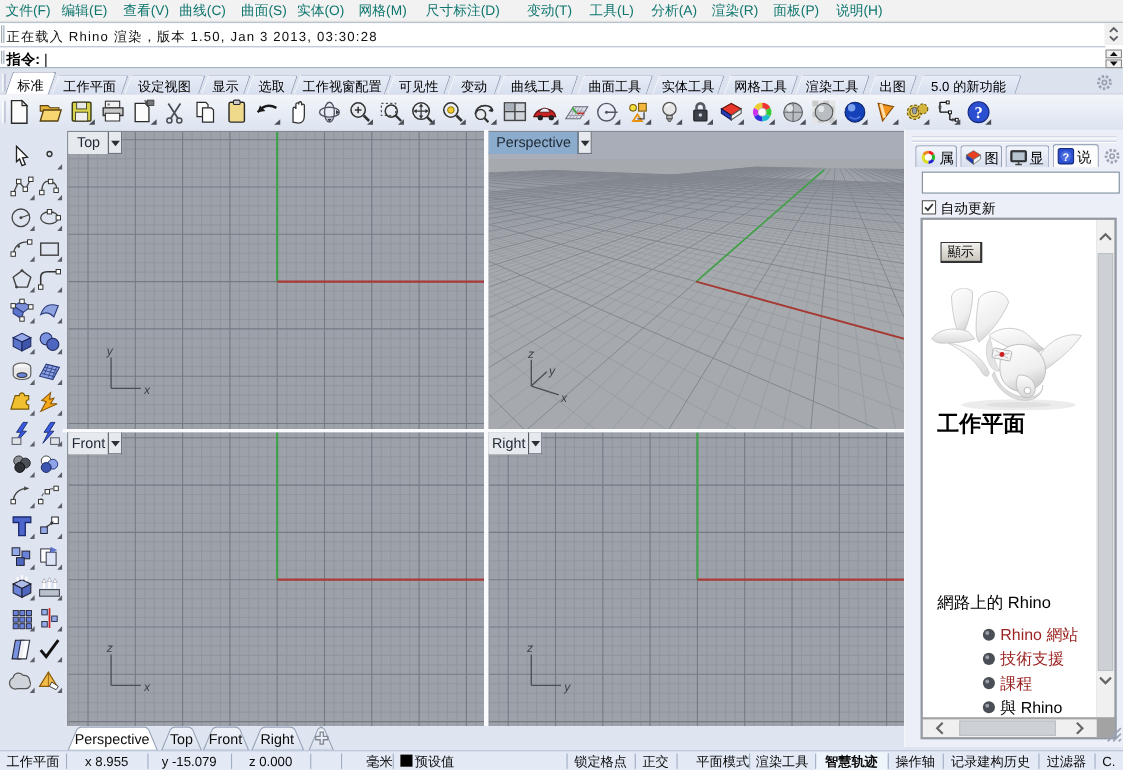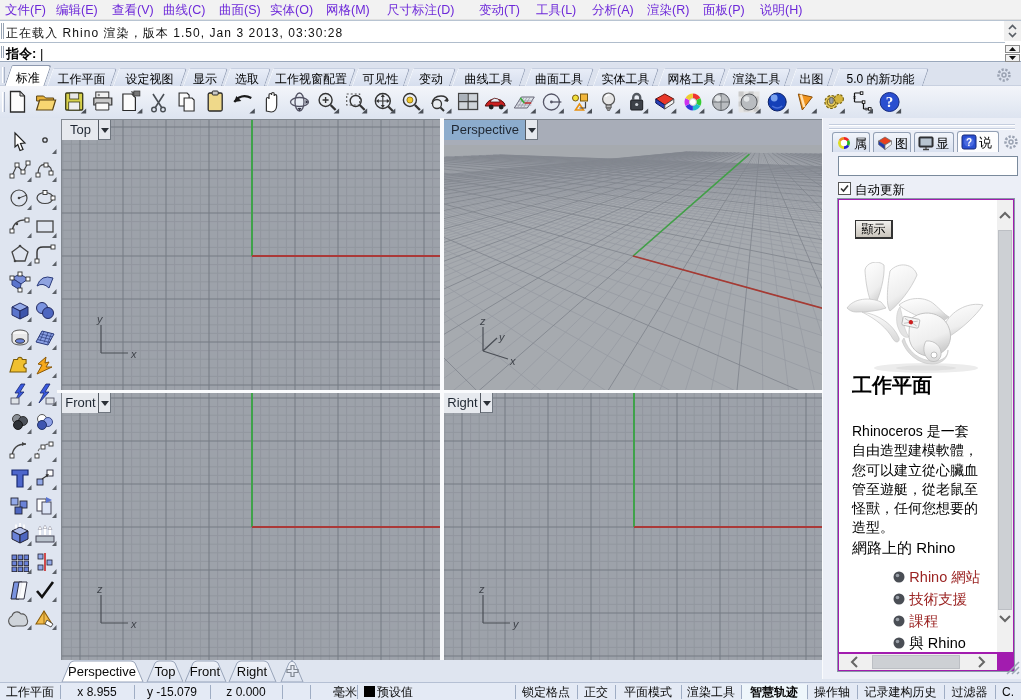--- a/index.html
+++ b/index.html
@@ -1,18 +1,18 @@
 <!DOCTYPE html>
 <html><head><meta charset="utf-8"><style>
 *{margin:0;padding:0;box-sizing:border-box}
 html,body{width:1021px;height:700px;overflow:hidden}
 body{font-family:"Liberation Sans",sans-serif;background:#dfe5f0;position:relative;font-size:12px}
 .abs{position:absolute}
 #menubar{left:0;top:0;width:1021px;height:20px;background:#f2f2f2;border-bottom:1px solid #e0e0e0}
-#menubar span{font-size:12.5px;color:#6d28d9}
+#menubar span{font-size:12.5px;color:#0f766e}
 #cmdarea{left:0;top:20px;width:1021px;height:42px;background:#fff;border-top:1px solid #b8c4d2;border-bottom:1px solid #9aa8bc}
 #cmdhist{left:6px;top:25px;font-size:12px;color:#101010;letter-spacing:1.05px}
 #cmdscroll{left:1004px;top:21px;width:17px;height:20px;background:#f0f0f0}
 #cmdline{left:6px;top:45px;font-size:13px;font-weight:bold;color:#000}
 #cmdsep{left:0;top:42px;width:1005px;height:1px;background:#b0bdcc}
 .spinbox{left:1005px;width:15px;height:8px;background:#f2f2f2;border:1px solid #8a8a8a;line-height:0;text-align:center}
 #tabrow{left:0;top:63px;width:1021px;height:23px;background:#dce2ee;border-bottom:1px solid #c8d0e0}
 .ttab{position:absolute;top:5px;height:18px;background:linear-gradient(#e8edf7,#d6deee);border-right:1px solid #98a3b9;border-left:1px solid #f6f9fd;border-top:1px solid #c6cfe0;transform:skewX(-19deg);border-radius:2px 3px 0 0}
 .ttab>span{display:block;transform:skewX(19deg);font-size:12px;color:#000;text-align:center;padding-top:2px;white-space:nowrap}
 .ttab.act{background:#fff;top:2px;height:21px;z-index:3;border:1px solid #8e99af;border-bottom:none}
@@ -22,21 +22,21 @@
 .vp{position:absolute;outline:1px solid #828890;overflow:hidden;background:#9da2aa}
 .vptitle{position:absolute;left:0;top:0;height:20px;background:#e6e9ee;border-right:1px solid #6f767f;border-bottom:1px solid #6f767f;z-index:5}.vtlab{position:absolute;left:0;top:0;height:20px}
 .vtt{position:absolute;left:0;top:2px;font-size:13px;color:#1f2732;text-align:center}
 .vtsep{position:absolute;right:11px;top:0;width:1px;height:20px;background:#555b63}
 .vtarr{position:absolute;right:1px;top:8px;width:0;height:0;border:4px solid transparent;border-top:5px solid #2a2f36}
 #gapv{left:440px;top:118px;width:4px;height:542px;background:#fafbfd}
 #gaph{left:57px;top:390px;width:765px;height:3px;background:#fafbfd}
 #rpanel{left:822px;top:118px;width:199px;height:561px;background:#eceff7;border-left:1px solid #fafbfd}
 .ptab{position:absolute;top:0;height:20px;background:linear-gradient(#f2f5fb,#d8e0ef);border:1px solid #93a0b5;border-bottom:none;border-radius:3px 3px 0 0;font-size:13px;color:#000}
 .ptab.act{background:#fdfdfe;height:21px;z-index:2}
-#pcontent{position:absolute;left:14px;top:80px;width:178px;height:474px;background:#a21caf;border:1px solid #8a97a8}
+#pcontent{position:absolute;left:14px;top:80px;width:178px;height:474px;background:#a3a3a3;border:1px solid #8a97a8}
 #pwhite{position:absolute;left:1px;top:1px;width:158px;height:452px;background:#fff;overflow:hidden}
 .vsb{position:absolute;right:1px;top:1px;width:16px;height:452px;background:#f0f0f0}
 .hsb{position:absolute;left:1px;bottom:1px;width:158px;height:16px;background:#f0f0f0}
 #statusbar{left:0;top:682px;width:1021px;height:18px;background:#e4eaf5;border-top:1px solid #b5c0d4;font-size:12px;color:#0a0a0a}
 .sbc{position:absolute;top:1px;height:16px;text-align:center;line-height:16px;white-space:nowrap}
 .sbsep{position:absolute;top:2px;width:1px;height:14px;background:#9fadc4}
 #btabs{left:57px;top:660px;width:765px;height:22px;background:#dfe5f0}
 .link{color:#9b2423;}
 </style></head><body>
 <div id="menubar" class="abs">
@@ -700,21 +700,20 @@
 <path d="M60 76 C64 90 76 99 90 99 C99 99 104 94 104 88 C104 97 97 102 88 102 C74 102 62 91 58 79 Z" fill="#dcdcdc" stroke="#c4c4c4" stroke-width="0.6"></path>
 <path d="M82 79 C91 78 98 85 97 93 C96 100 87 102 83 96 C79 91 79 84 82 79 Z" fill="url(#rg2)" stroke="#bbb" stroke-width="0.8"></path>
 <circle cx="90" cy="93" r="3" fill="#fff" stroke="#b0b0b0" stroke-width="0.8"></circle>
 <g transform="rotate(12 68 62)">
             <rect x="58" y="56" width="17" height="9" rx="1.5" fill="#f4f4f4" stroke="#a8a8a8" stroke-width="0.7"></rect>
 <path d="M60 58 l13 5 M73 58 l-13 5" stroke="#999" stroke-width="0.5"></path>
 <circle cx="66.5" cy="60.5" r="2.2" fill="#cc1f1f"></circle>
           </g>
 </svg>
         <div style="position:absolute;left:13px;top:172px;font-size:20px;font-weight:bold;color:#000">工作平面</div>
-        <div style="position:absolute;left:13px;top:222px;width:127px;font-size:14px;line-height:19.3px;color:#000">Rhinoceros 是一套自由造型建模軟體，您可以建立從心臟血管至遊艇，從老鼠至怪獸，任何您想要的造型。</div>
         <div style="position:absolute;left:13px;top:339px;font-size:15px;font-weight:normal">網路上的 Rhino</div>
         <div style="position:absolute;left:54px;top:368px"><svg width="13" height="13" style="vertical-align:-2px">
             <circle cx="6" cy="6" r="5.5" fill="#4a4e55"></circle>
             <circle cx="4.5" cy="4.5" r="1.8" fill="#9aa0a8"></circle>
           </svg> <span class="link" style="font-size:14.5px">Rhino 網站</span></div>
         <div style="position:absolute;left:54px;top:390px"><svg width="13" height="13" style="vertical-align:-2px">
             <circle cx="6" cy="6" r="5.5" fill="#4a4e55"></circle>
             <circle cx="4.5" cy="4.5" r="1.8" fill="#9aa0a8"></circle>
           </svg> <span class="link" style="font-size:14.5px">技術支援</span></div>
         <div style="position:absolute;left:54px;top:412px"><svg width="13" height="13" style="vertical-align:-2px">
@@ -778,21 +777,21 @@
     <div class="sbc" style="left:282px;width:28px;"></div>
     <div class="sbsep" style="left:282px"></div>
     <div class="sbc" style="left:310px;width:47px;text-align:right;">毫米</div>
     <div class="sbsep" style="left:310px"></div>
     <div class="sbc" style="left:357px;width:158px;padding-left:7px;text-align:left;"><span style="display:inline-block;width:11px;height:11px;background:#000;vertical-align:-1px;margin-right:2px"></span>预设值</div>
     <div class="sbsep" style="left:357px"></div>
     <div class="sbc" style="left:515px;width:62px;">锁定格点</div>
     <div class="sbsep" style="left:515px"></div>
     <div class="sbc" style="left:577px;width:38px;">正交</div>
     <div class="sbsep" style="left:577px"></div>
-    <div class="sbc" style="left:615px;width:66px;">平面模式</div>
+    <div class="sbc" style="left:615px;width:66px;text-align:right;">平面模式</div>
     <div class="sbsep" style="left:615px"></div>
     <div class="sbc" style="left:681px;width:60px;">渲染工具</div>
     <div class="sbsep" style="left:681px"></div>
     <div class="sbc" style="left:741px;width:66px;background:#eef6fb;"><b>智慧轨迹</b></div>
     <div class="sbsep" style="left:741px"></div>
     <div class="sbc" style="left:807px;width:50px;">操作轴</div>
     <div class="sbsep" style="left:807px"></div>
     <div class="sbc" style="left:857px;width:87px;">记录建构历史</div>
     <div class="sbsep" style="left:857px"></div>
     <div class="sbc" style="left:944px;width:51px;">过滤器</div>

